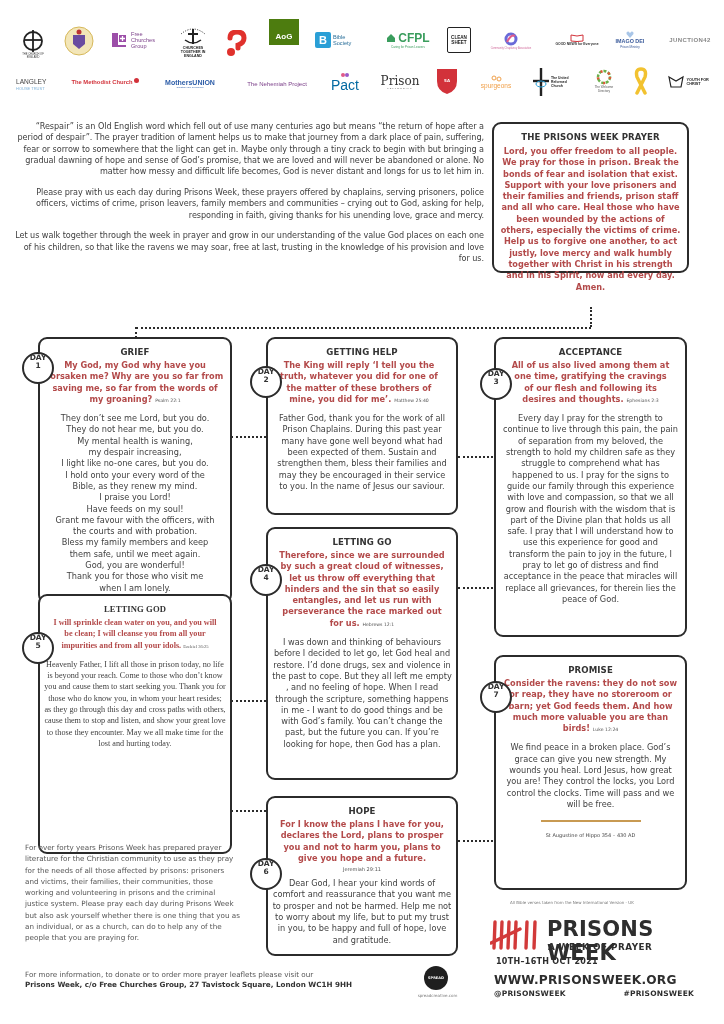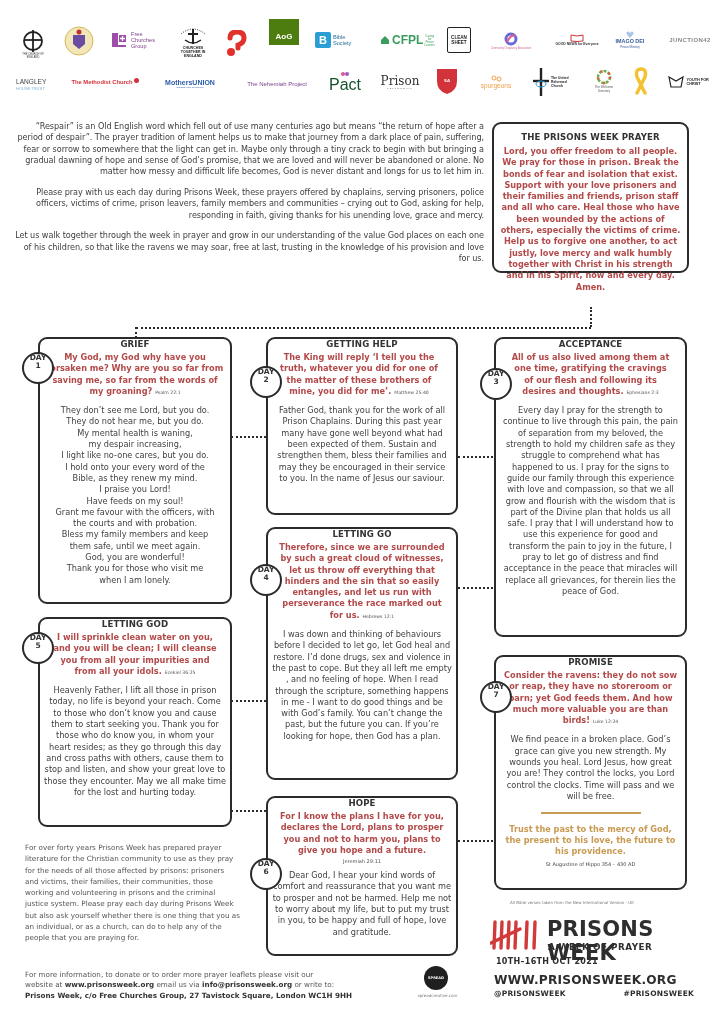--- a/index.html
+++ b/index.html
@@ -6,21 +6,21 @@
   html, body { width: 724px; height: 1024px; background: #ffffff; overflow: hidden; }
   body { position: relative; font-family: "DejaVu Sans", sans-serif; color: #3a3a3a; }
 
   .logo { position: absolute; display: flex; align-items: center; justify-content: center; text-align: center; font-family: "Liberation Sans", sans-serif; line-height: 1; }
   .logo .t { display: block; }
 
   .intro { position: absolute; left: 14px; top: 121px; width: 470px; font-size: 8.1px; line-height: 11.3px; color: #3d3d3d; text-align: right; }
   .intro p { margin-bottom: 9.5px; letter-spacing: -0.05px; }
 
   .box { position: absolute; border: 2.4px solid #2b2b2b; border-radius: 9px; background: #fff; text-align: center; }
-  .box h2 { font-size: 8.6px; font-weight: bold; color: #333; letter-spacing: 0.1px; }
+  .box h2 { font-size: 8.6px; font-weight: bold; color: #333; margin-top: 8px; letter-spacing: 0.1px; }
   .verse { color: #b34a4a; font-weight: bold; font-size: 8.2px; line-height: 11.3px; margin: 3px 6px 0; }
   .ref { color: #555; font-weight: normal; font-size: 4.6px; }
   .prayer { color: #3f3f3f; font-size: 8.2px; line-height: 11.3px; margin: 7px 6px 0; }
   .quote { color: #c89a52; font-weight: bold; font-size: 8.2px; line-height: 11.3px; margin: 0 6px; }
   .sep { width: 100px; height: 1.6px; background: #c89a52; margin: 10px auto 10px; }
   .attrib { font-size: 5px; color: #444; margin-top: 3px; }
 
   .day { position: absolute; width: 32px; height: 32px; border: 2.4px solid #2b2b2b; border-radius: 50%; background: #fff; display: flex; flex-direction: column; align-items: center; font-weight: bold; font-size: 7.5px; line-height: 8px; color: #333; z-index: 3; }
 
   .dot-h { position: absolute; height: 0; border-top: 2.2px dotted #2b2b2b; }
@@ -85,21 +85,21 @@
         <circle cx="5" cy="22" r="4" fill="#e0312c"></circle>
       </svg>
   </div>
   <div class="logo" style="left:269px;top:19px;width:30px;height:26px;background:#4d7c0f;color:#fff;font-weight:bold;font-size:8px;align-items:flex-end;padding-bottom:4px;">
     <span class="t">AoG</span>
   </div>
   <div class="logo" style="left:315px;top:30px;width:46px;height:20px;justify-content:flex-start;">
     <span style="width:16px;height:16px;background:#2a9fd6;color:#fff;font-weight:bold;font-size:11px;display:flex;align-items:center;justify-content:center;border-radius:2px;">B</span>
     <span class="t" style="font-size:5.6px;color:#2a6f9a;width:26px;text-align:left;margin-left:2px;line-height:6px;">Bible Society</span>
   </div>
-  <div class="logo" style="left:380px;top:27px;width:56px;height:26px;">
+  <div class="logo" style="left:380px;top:27px;width:56px;height:26px;flex-direction:column;">
     <span style="display:flex;align-items:center;">
       <svg width="10" height="10" viewBox="0 0 10 10">
           <path d="M1 5 L5 1 L9 5 V9 H1z" fill="#3a9d5d"></path>
         </svg>
       <span class="t" style="font-size:12px;font-weight:bold;color:#3a9d5d;margin-left:2px;">CFPL</span>
     </span>
     <span class="t" style="font-size:3px;color:#3a9d5d;margin-top:2px;">Caring for Prison Leavers</span>
   </div>
   <div class="logo" style="left:447px;top:27px;width:24px;height:26px;border:1.5px solid #222;border-radius:2px;font-size:4.6px;font-weight:bold;color:#222;line-height:5px;">
     <span class="t" style="width:18px;">CLEAN SHEET</span>
@@ -141,21 +141,21 @@
     <span class="t" style="font-size:2.4px;color:#2d5da8;margin-top:1px;">Christian care for families</span>
   </div>
   <div class="logo" style="left:237px;top:78px;width:80px;height:12px;">
     <span class="t" style="font-size:6px;color:#7a3e88;">The Nehemiah Project</span>
   </div>
   <div class="logo" style="left:330px;top:68px;width:30px;height:28px;flex-direction:column;">
     <svg width="10" height="6" viewBox="0 0 10 6">
         <circle cx="3" cy="3" r="2" fill="#e05a8a"></circle>
         <circle cx="7" cy="3" r="2" fill="#9a5ac8"></circle>
       </svg>
-    <span class="t" style="font-size:16px;color:#14532d;">Pact</span>
+    <span class="t" style="font-size:14px;color:#0369a1;">Pact</span>
   </div>
   <div class="logo" style="left:378px;top:72px;width:44px;height:22px;flex-direction:column;">
     <span class="t" style="font-family:'DejaVu Serif',serif;font-size:12px;color:#333;">Prison</span>
     <span class="t" style="font-size:2.4px;letter-spacing:1px;color:#555;margin-top:1px;">FELLOWSHIP</span>
   </div>
   <div class="logo" style="left:434px;top:66px;width:26px;height:30px;">
     <svg width="24" height="28" viewBox="0 0 24 28">
         <path d="M2 2 H22 V14 Q22 24 12 27 Q2 24 2 14z" fill="#d2323a"></path>
         <text x="12" y="15" font-size="4" fill="#fff" text-anchor="middle" font-family="DejaVu Sans, sans-serif" font-weight="bold">SA</text>
       </svg>
@@ -266,21 +266,21 @@
 <div class="box" style="left:266px;top:527px;width:192px;height:253px;">
   <h2>LETTING GO</h2>
   <div class="verse" style="margin:3px 10px 0;"><span>Therefore, since we are surrounded by such a great cloud of witnesses, let us throw off everything that hinders and the sin that so easily entangles, and let us run with perseverance the race marked out for us.</span> <span class="ref">Hebrews 12:1</span></div>
   <div class="prayer" style="margin:7px 4px 0;">I was down and thinking of behaviours before I decided to let go, let God heal and restore. I’d done drugs, sex and violence in the past to cope. But they all left me empty , and no feeling of hope. When I read through the scripture, something happens in me - I want to do good things and be with God’s family. You can’t change the past, but the future you can. If you’re looking for hope, then God has a plan.</div>
 </div>
 <div class="day" style="left:250px;top:564px;">
     <span>DAY</span>
     <span>4</span>
   </div>
 
-<div class="box" style="left:38px;top:617px;width:194px;height:210px;">
+<div class="box" style="left:38px;top:594px;width:194px;height:260px;font-family:Liberation Serif, serif;">
   <h2>LETTING GOD</h2>
   <div class="verse" style="margin:3px 10px 0;"><span>I will sprinkle clean water on you, and you will be clean; I will cleanse you from all your impurities and from all your idols.</span> <span class="ref">Ezekiel 36:25</span></div>
   <div class="prayer" style="margin:7px 4px 0;">Heavenly Father, I lift all those in prison today, no life is beyond your reach. Come to those who don’t know you and cause them to start seeking you. Thank you for those who do know you, in whom your heart resides; as they go through this day and cross paths with others, cause them to stop and listen, and show your great love to those they encounter. May we all make time for the lost and hurting today.</div>
 </div>
 <div class="day" style="left:22px;top:632px;">
     <span>DAY</span>
     <span>5</span>
   </div>
 
 <div class="box" style="left:266px;top:796px;width:192px;height:160px;">
@@ -292,35 +292,31 @@
 <div class="day" style="left:250px;top:858px;">
     <span>DAY</span>
     <span>6</span>
   </div>
 
 <div class="box" style="left:494px;top:655px;width:193px;height:235px;">
   <h2>PROMISE</h2>
   <div class="verse" style="margin:3px 4px 0;"><span>Consider the ravens: they do not sow or reap, they have no storeroom or barn; yet God feeds them. And how much more valuable you are than birds!</span> <span class="ref">Luke 12:24</span></div>
   <div class="prayer" style="margin:7px 6px 0;">We find peace in a broken place. God’s grace can give you new strength. My wounds you heal. Lord Jesus, how great you are! They control the locks, you Lord control the clocks. Time will pass and we will be free.</div>
   <div class="sep"></div>
-  <div class="quote">Trust the past to the mercy of God, the present to his love, the future to his providence.</div>
   <div class="attrib">St Augustine of Hippo 354 – 430 AD</div>
 </div>
 <div class="day" style="left:480px;top:681px;">
     <span>DAY</span>
     <span>7</span>
   </div>
 
 <div class="about">For over forty years Prisons Week has prepared prayer literature for the Christian community to use as they pray for the needs of all those affected by prisons: prisoners and victims, their families, their communities, those working and volunteering in prisons and the criminal justice system. Please pray each day during Prisons Week but also ask yourself whether there is one thing that you as an individual, or as a church, can do to help any of the people that you are praying for.</div>
 
 <div class="contact">
   <div>For more information, to donate or to order more prayer leaflets please visit our</div>
-  <div>
-    <span>website at </span><b>www.prisonsweek.org</b><span> email us via </span><b>info@prisonsweek.org</b><span> or write to:</span>
-  </div>
   <div><b>Prisons Week, c/o Free Churches Group, 27 Tavistock Square, London WC1H 9HH</b></div>
 </div>
 
 <div class="spread">SPREAD</div>
 <div class="spread-url">spreadcreative.com</div>
 
 <div class="nivnote">All Bible verses taken from the New International Version - UK</div>
 
 <div class="brand">
   <svg class="tally" width="52" height="32" viewBox="0 0 52 32">

